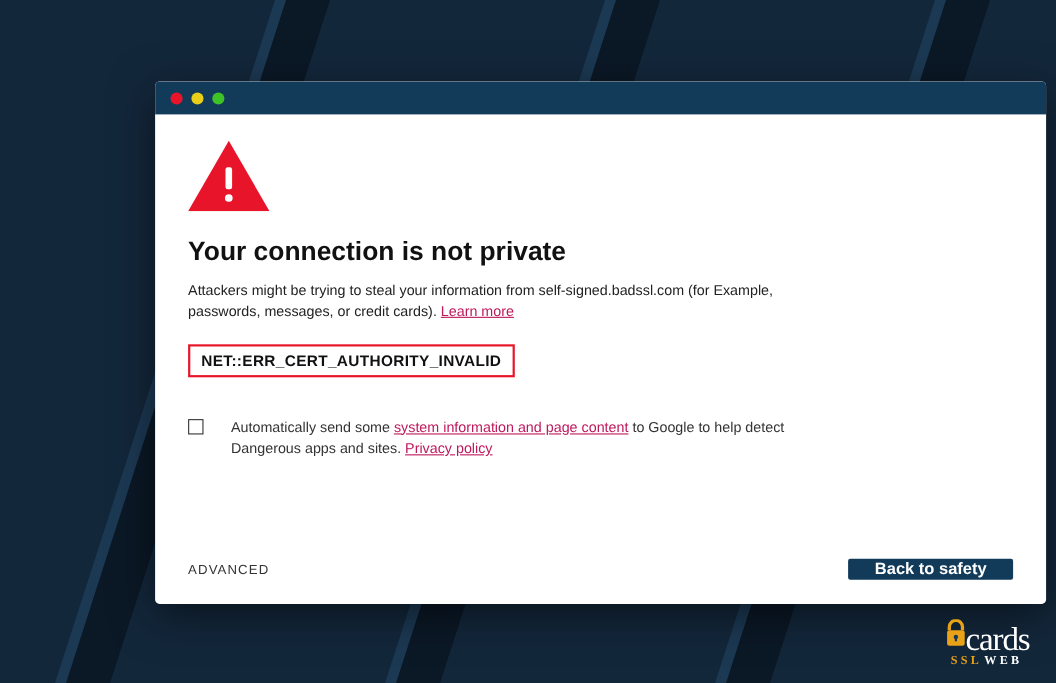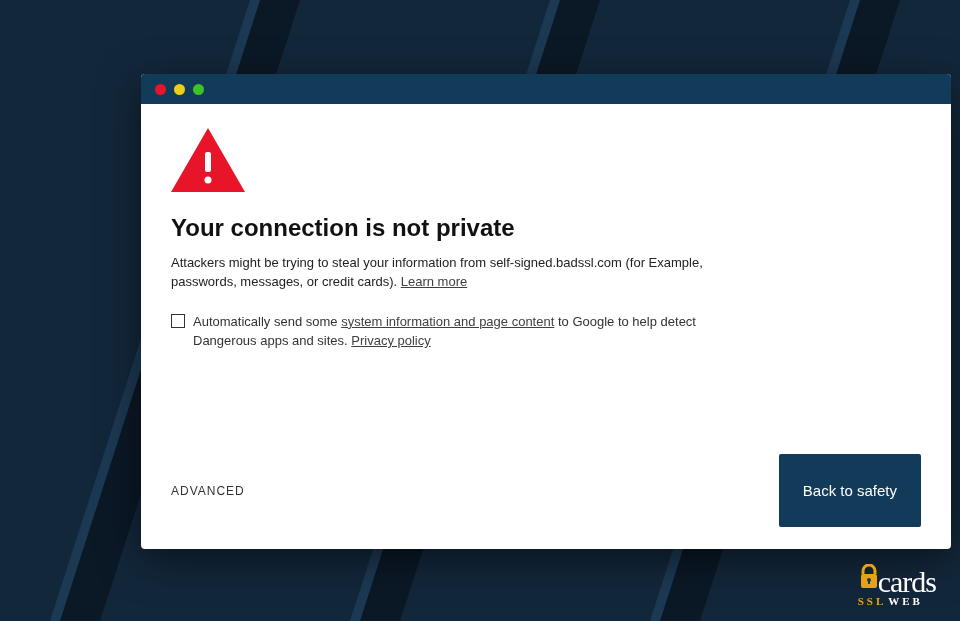--- a/index.html
+++ b/index.html
@@ -60,36 +60,36 @@
   }
   .desc {
     font-size: 13px;
     color: #222;
     line-height: 1.45;
     margin: 0 0 20px 0;
     max-width: 600px;
   }
   .desc .link, .opt-row .link {
     text-decoration: underline;
-    color: #404040;
+    color: #be185d;
   }
   .errbox {
     display: inline-block;
     border: 2px solid #e8152a;
     padding: 5px 10px;
     font-size: 14px;
     font-weight: 700;
     letter-spacing: .3px;
     color: #111;
     margin-bottom: 36px;
   }
   .opt-row {
     display: flex;
     align-items: flex-start;
-    gap: 8px;
+    gap: 25px;
     font-size: 13px;
     color: #333;
     line-height: 1.5;
     max-width: 570px;
   }
   .opt-row .cb {
     width: 12px; height: 12px;
     border: 1.5px solid #333;
     margin-top: 2px;
     flex: 0 0 auto;
@@ -105,23 +105,23 @@
   .adv {
     font-size: 12px;
     letter-spacing: 1px;
     color: #333;
     cursor: pointer;
   }
   .btn {
     background: #123b5a;
     color: #fff;
     border: none;
-    padding: 28px 24px;
+    padding: 1px 24px;
     font-size: 15px;
-    font-weight: 400;
+    font-weight: 700;
     cursor: pointer;
     border-radius: 2px;
   }
   .logo {
     position: absolute;
     right: 24px;
     bottom: 14px;
     color: #fff;
     font-family: Georgia, "Times New Roman", serif;
   }
@@ -137,21 +137,21 @@
     width: 22px;
     text-align:center;
     color: #e9a217;
     font-size: 22px;
     margin-right: -2px;
     transform: translateY(-2px);
   }
   .logo .bot {
     font-size: 11px;
     letter-spacing: 3px;
-    text-align: left;
+    text-align: center;
     margin-top: -4px;
   }
   .logo .bot .ssl { color: #e9a217; font-weight: bold; }
   .logo .bot .web { color: #fff; font-weight: bold; margin-left: 2px;}
 </style>
 </head>
 <body>
 
 <div class="bg">
   <svg width="960" height="621" viewBox="0 0 960 621">
@@ -189,20 +189,23 @@
         <circle cx="37" cy="52" r="3.5" fill="#fff"></circle>
       </svg>
     </div>
 
     <h1 class="title">Your connection is not private</h1>
 
     <p class="desc">
       <span>Attackers might be trying to steal your information from self-signed.badssl.com (for Example, passwords, messages, or credit cards). </span><span class="link">Learn more</span>
     </p>
 
+    <div class="errbox">
+      <span>NET::ERR_CERT_AUTHORITY_INVALID</span>
+    </div>
 
     <div class="opt-row">
       <div class="cb"></div>
       <div>
         <span>Automatically send some </span><span class="link">system information and page content</span><span> to Google to help detect Dangerous apps and sites. </span><span class="link">Privacy policy</span>
       </div>
     </div>
 
     <div class="footer">
       <div class="adv">ADVANCED</div>

